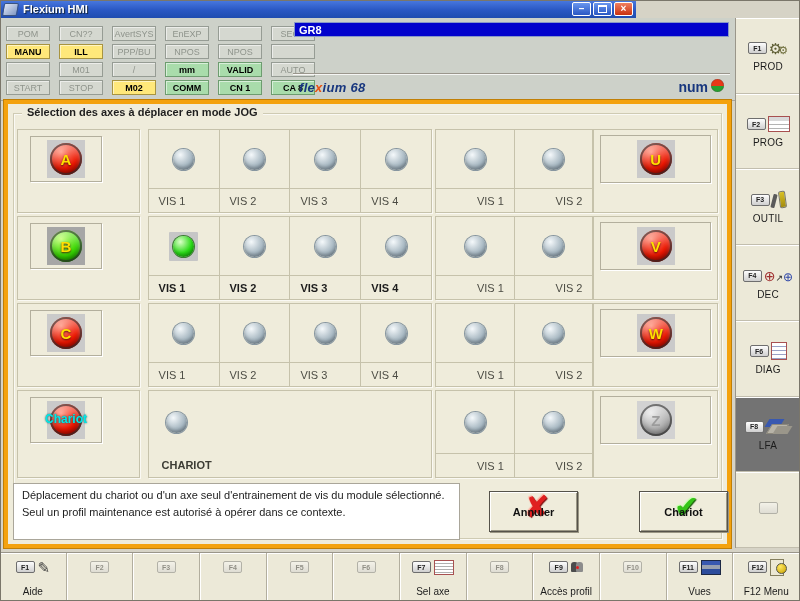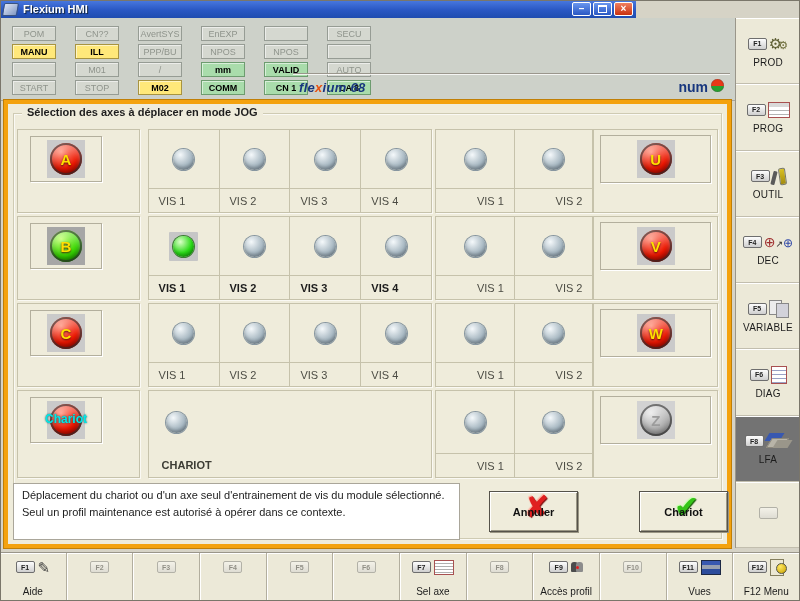--- a/index.html
+++ b/index.html
@@ -17,21 +17,21 @@
   .title-text{color:#fff;font-size:11px;font-weight:bold;text-shadow:1px 1px 1px #123}
   .winbtns{margin-left:auto;display:flex;gap:2px}
   .wbtn{width:19px;height:14px;border:1px solid #fff;border-radius:2px;
     background:linear-gradient(180deg,#6a96ee,#2a58c4);color:#fff;font:bold 10px/12px "Liberation Sans",sans-serif;
     display:flex;align-items:center;justify-content:center;box-sizing:border-box}
   .wbtn.close{background:linear-gradient(180deg,#f08060,#c83010)}
   .rg{width:7px;height:5px;border:1px solid #fff;border-top-width:2px;display:block}
 
   
   .topband{position:absolute;left:0;top:18px;width:735px;height:82px;background:#cdd1c9;border-bottom:1px solid #a8a49a}
-  .grid{position:absolute;left:12px;top:8px;display:grid;grid-template-columns:repeat(6,44px);grid-auto-rows:15px;gap:3px 19px}
+  .grid{position:absolute;left:6px;top:8px;display:grid;grid-template-columns:repeat(6,44px);grid-auto-rows:15px;gap:3px 9px}
   .gbtn{border:1px solid #969c94;background:#d5d8d0;color:#8f948c;font-size:9px;
     display:flex;align-items:center;justify-content:center;overflow:hidden;white-space:nowrap;
     box-shadow:inset 1px 1px 0 rgba(255,255,255,.55)}
   .gbtn[data-state="yellow"]{background:#ffe87a;border-color:#a89440;color:#000;font-weight:bold}
   .gbtn[data-state="green"]{background:#a9dcab;border-color:#6d9c6f;color:#000;font-weight:bold}
   .gr8{position:absolute;left:294px;top:4px;width:435px;height:15px;background:#0202cc;
     border:1px solid #8898c8;color:#fff;font-size:11px;font-weight:bold;line-height:14px;padding-left:4px;box-sizing:border-box}
   .logo-strip{position:absolute;left:293px;right:5px;top:55px;bottom:0;border-top:1px solid #9a968c;
     box-shadow:0 1px 0 rgba(255,255,255,.8) inset;display:flex;align-items:center;padding:0 6px}
   .flexium{font-size:13px;font-weight:bold;font-style:italic;color:#17367e;letter-spacing:.3px}
@@ -205,20 +205,21 @@
     <div class="gbtn" data-state="disabled">AUTO</div>
 
     <div class="gbtn" data-state="disabled">START</div>
     <div class="gbtn" data-state="disabled">STOP</div>
     <div class="gbtn" data-state="yellow">M02</div>
     <div class="gbtn" data-state="green">COMM</div>
     <div class="gbtn" data-state="green">CN 1</div>
     <div class="gbtn" data-state="green">CA 8</div>
   </div>
 
+  <div class="gr8">GR8</div>
 
   <div class="logo-strip">
     <span class="flexium"><span>fle</span><span class="fx">x</span><span>ium 68</span></span>
     <span class="numlogo">
         <span>num</span>
         <span class="num-circle"></span>
       </span>
   </div>
 </div>
 
@@ -246,30 +247,20 @@
         </span>
       </span>
     <span class="side-label">OUTIL</span>
   </div>
   <div class="side-item" data-active="false">
     <span class="side-top">
         <span class="kbadge">F4</span>
         <span class="ico-dec">⊕<i>↗</i><b>⊕</b></span>
       </span>
     <span class="side-label">DEC</span>
-  </div>
-  <div class="side-item" data-active="false">
-    <span class="side-top">
-        <span class="kbadge">F5</span>
-        <span class="ico-pages">
-          <i></i>
-          <i></i>
-        </span>
-      </span>
-    <span class="side-label">VARIABLE</span>
   </div>
   <div class="side-item" data-active="false">
     <span class="side-top">
         <span class="kbadge">F6</span>
         <span class="ico-diag"></span>
       </span>
     <span class="side-label">DIAG</span>
   </div>
   <div class="side-item" data-active="true">
     <span class="side-top">

